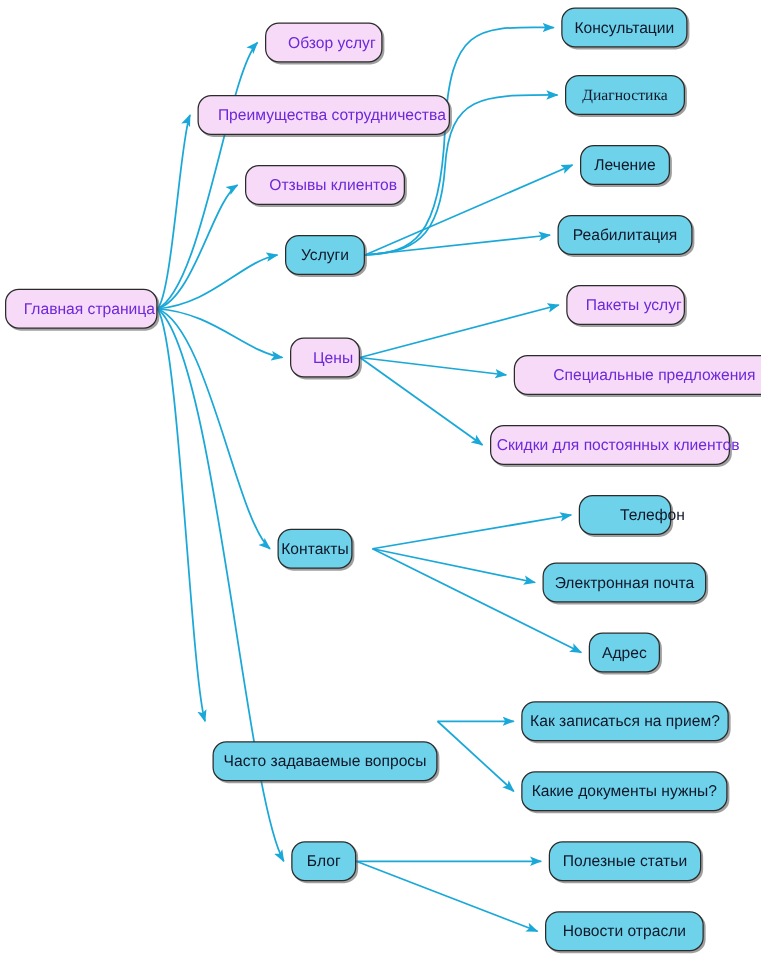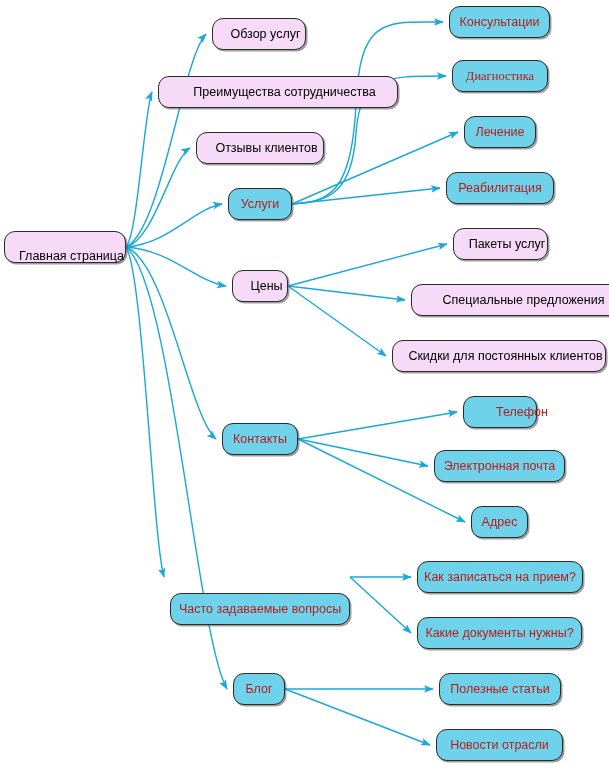--- a/index.html
+++ b/index.html
@@ -37,26 +37,26 @@
     box-shadow: 1.5px 1.5px 0 rgba(80,80,80,0.55);
     font-size: 12.5px;
     line-height: 1;
     white-space: nowrap;
     color: #2b3eea;
     cursor: pointer;
     z-index: 5;
   }
   .node.pink {
     background: #f6daf8;
-    color: #000000;
+    color: #6d28d9;
     padding-left: 13px;
   }
   .node.blue {
     background: #6ed3ea;
-    color: #b91c1c;
+    color: #0f172a;
   }
   .node .label {
     display: block;
     padding: 0 2px;
     pointer-events: none;
   }
 </style>
 </head>
 <body>
 
@@ -86,27 +86,27 @@
         <path d="M298,439 L457,412" fill="none" stroke="#19a8d8" stroke-width="1.4" marker-end="url(#arrowhead)"></path>
         <path d="M298,439 L428,466" fill="none" stroke="#19a8d8" stroke-width="1.4" marker-end="url(#arrowhead)"></path>
         <path d="M298,439 L465,522" fill="none" stroke="#19a8d8" stroke-width="1.4" marker-end="url(#arrowhead)"></path>
         <path d="M350,577 L411,577" fill="none" stroke="#19a8d8" stroke-width="1.4" marker-end="url(#arrowhead)"></path>
         <path d="M350,577 L411,633" fill="none" stroke="#19a8d8" stroke-width="1.4" marker-end="url(#arrowhead)"></path>
         <path d="M285,689 L433,689" fill="none" stroke="#19a8d8" stroke-width="1.4" marker-end="url(#arrowhead)"></path>
         <path d="M285,689 L430,745" fill="none" stroke="#19a8d8" stroke-width="1.4" marker-end="url(#arrowhead)"></path>
       </g>
   </svg>
   <div id="nodes-group">
-      <div class="node pink" style="left: 4px; top: 231px; width: 122px; height: 32px; align-items: flex-end;">
+      <div class="node pink" style="left: 4px; top: 231px; width: 122px; height: 32px;">
         <span class="label">Главная страница</span>
       </div>
       <div class="node pink" style="left: 212px; top: 18px; width: 94px; height: 32px;">
         <span class="label">Обзор услуг</span>
       </div>
-      <div class="node pink" style="left: 158px; top: 76px; width: 240px; height: 32px;">
+      <div class="node pink" style="left: 158px; top: 76px; width: 202px; height: 32px;">
         <span class="label">Преимущества сотрудничества</span>
       </div>
       <div class="node pink" style="left: 196px; top: 132px; width: 128px; height: 32px;">
         <span class="label">Отзывы клиентов</span>
       </div>
       <div class="node blue" style="left: 228px; top: 188px; width: 64px; height: 32px;">
         <span class="label">Услуги</span>
       </div>
       <div class="node blue" style="left: 449px; top: 6px; width: 101px; height: 32px;">
         <span class="label">Консультации</span>
@@ -122,24 +122,24 @@
       </div>
       <div class="node pink" style="left: 232px; top: 270px; width: 56px; height: 32px;">
         <span class="label">Цены</span>
       </div>
       <div class="node pink" style="left: 453px; top: 228px; width: 95px; height: 32px;">
         <span class="label">Пакеты услуг</span>
       </div>
       <div class="node pink" style="left: 411px; top: 284px; width: 212px; height: 32px;">
         <span class="label">Специальные предложения</span>
       </div>
-      <div class="node pink" style="left: 392px; top: 340px; width: 214px; height: 32px;">
+      <div class="node pink" style="left: 392px; top: 340px; width: 192px; height: 32px;">
         <span class="label">Скидки для постоянных клиентов</span>
       </div>
-      <div class="node blue" style="left: 222px; top: 423px; width: 76px; height: 32px;">
+      <div class="node blue" style="left: 222px; top: 423px; width: 60px; height: 32px;">
         <span class="label">Контакты</span>
       </div>
       <div class="node blue" style="left: 463px; top: 396px; width: 74px; height: 32px; padding-left: 44px;">
         <span class="label">Телефон</span>
       </div>
       <div class="node blue" style="left: 434px; top: 450px; width: 131px; height: 32px;">
         <span class="label">Электронная почта</span>
       </div>
       <div class="node blue" style="left: 471px; top: 506px; width: 57px; height: 32px;">
         <span class="label">Адрес</span>

